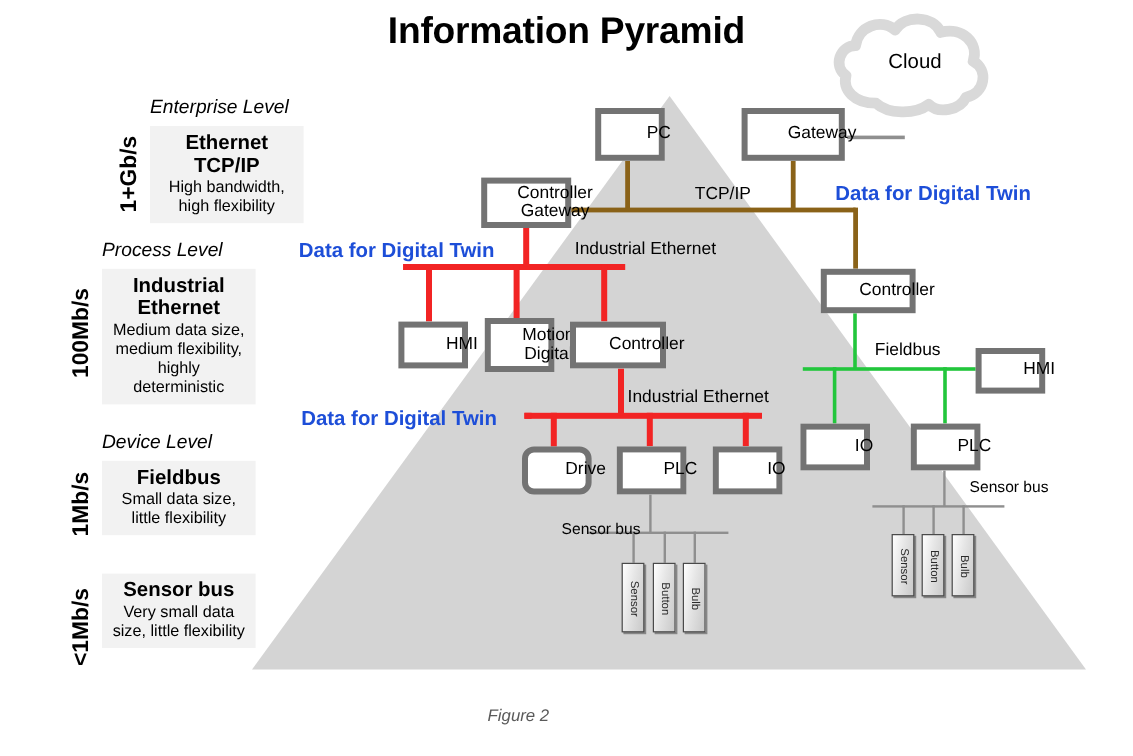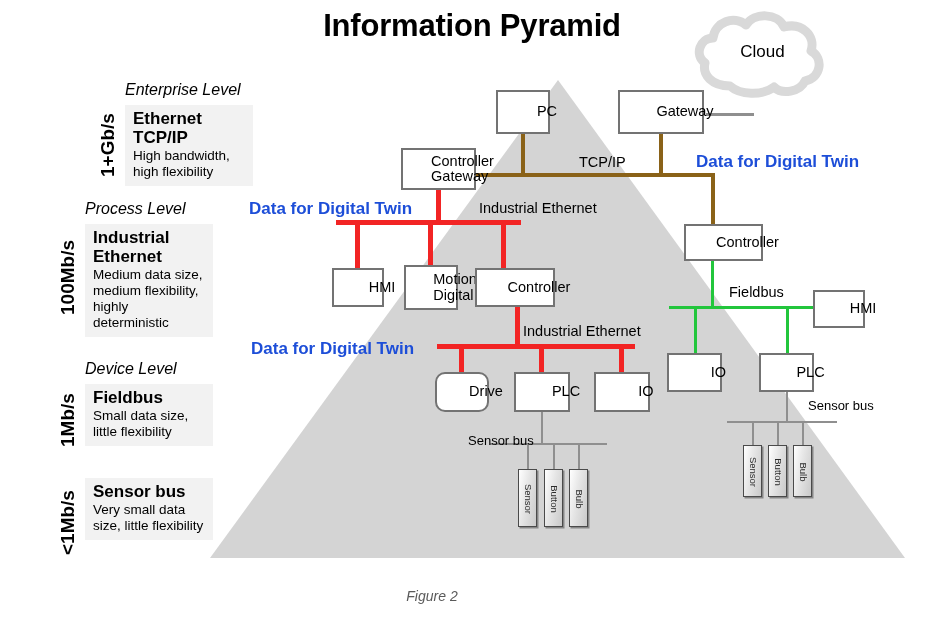--- a/index.html
+++ b/index.html
@@ -30,30 +30,30 @@
     font-size:19px;font-weight:bold;white-space:nowrap;
     writing-mode:vertical-rl;transform:rotate(180deg);
     display:flex;align-items:center;justify-content:center;
   }
   .lv-title{
     position:absolute;left:30px;top:-24px;
     font-size:16px;font-style:italic;white-space:nowrap;
   }
   .lv-card{
     position:absolute;left:30px;top:0;width:128px;
-    background:#f2f2f2;padding:4px 8px 6px 8px;box-sizing:border-box;
+    background:#f2f2f2;padding:4px 8px 6px 8px;box-sizing:border-box;text-align:center;
   }
   .lv-head{font-size:17px;font-weight:bold;line-height:1.12;}
   .lv-desc{font-size:13.5px;line-height:1.18;margin-top:1px;}
 
   
   .node{
-    position:absolute;background:#ffffff;border:2px solid #737373;
+    position:absolute;background:#ffffff;border:5px solid #737373;
     box-sizing:border-box;display:flex;align-items:center;justify-content:center;
-    text-align:left;font-size:14.5px;line-height:1.06;z-index:5;padding-left:48px;
+    text-align:center;font-size:14.5px;line-height:1.06;z-index:5;padding-left:48px;
   }
 
   
   .link{position:absolute;z-index:3;}
   .tcp{background:#8a6218;}
   .red{background:#f22424;}
   .grn{background:#22c63c;}
   .gry{background:#8f8f8f;}
 
   

